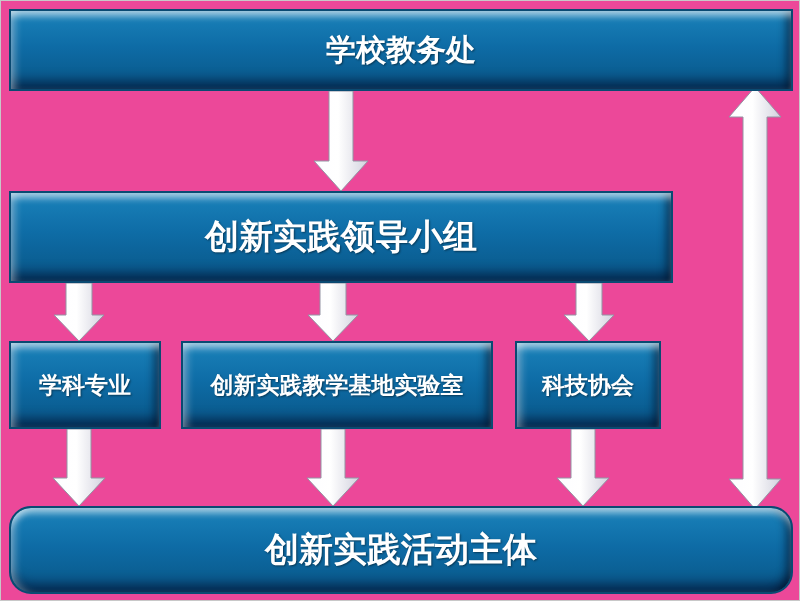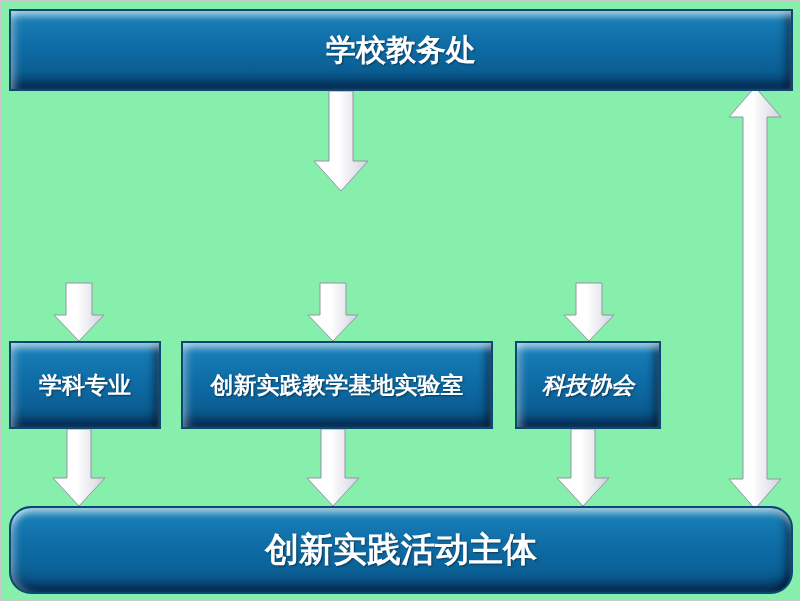--- a/index.html
+++ b/index.html
@@ -5,21 +5,21 @@
   html, body {
     margin: 0;
     padding: 0;
     background: #ffffff;
     font-family: "Liberation Sans", "DejaVu Sans", sans-serif;
   }
   .canvas {
     position: relative;
     width: 800px;
     height: 601px;
-    background: #86efac;
+    background: #ec4899;
     border: 1px solid #c8c8c8;
     box-sizing: border-box;
     overflow: hidden;
   }
   .arrows {
     position: absolute;
     left: 0; top: 0;
     width: 800px; height: 601px;
   }
   .node {
@@ -37,21 +37,21 @@
       inset 0 8px 7px -3px rgba(255,255,255,0.60),
       inset 8px 0 7px -3px rgba(255,255,255,0.30),
       inset -10px 0 9px -5px rgba(0,10,30,0.55),
       inset 0 -14px 12px -6px rgba(0,10,40,0.60);
     text-shadow: 1px 1px 2px rgba(0,0,0,0.45);
   }
   .node-top        { left: 8px;   top: 8px;   width: 784px; height: 82px; font-size: 30px; }
   .node-leadership { left: 8px;   top: 190px; width: 664px; height: 92px; font-size: 34px; }
   .node-discipline { left: 8px;   top: 340px; width: 152px; height: 88px; font-size: 23px; }
   .node-lab        { left: 180px; top: 340px; width: 312px; height: 88px; font-size: 23px; }
-  .node-assoc      { left: 514px; top: 340px; width: 146px; height: 88px; font-size: 23px; font-style: italic; }
+  .node-assoc      { left: 514px; top: 340px; width: 146px; height: 88px; font-size: 23px; }
   .node-bottom     { left: 8px;   top: 505px; width: 784px; height: 88px; font-size: 34px; border-radius: 22px; }
 </style>
 </head>
 <body>
 
 <div class="canvas">
 
   <svg class="arrows" viewBox="0 0 800 601" xmlns="http://www.w3.org/2000/svg">
     <defs>
       <linearGradient id="arrowGrad" x1="0" y1="0" x2="1" y2="0">
@@ -75,20 +75,23 @@
 
     <polygon points="570,428 594,428 594,477 608,477 582,505 556,477 570,477" fill="url(#arrowGrad)" stroke="#9494a4" stroke-width="1"></polygon>
 
     <polygon points="754,86 780,116 766,116 766,478 780,478 754,508 728,478 742,478 742,116 728,116" fill="url(#arrowGrad)" stroke="#9494a4" stroke-width="1"></polygon>
   </svg>
 
   <div class="node node-top">
     <span>学校教务处</span>
   </div>
 
+  <div class="node node-leadership">
+    <span>创新实践领导小组</span>
+  </div>
 
   <div class="node node-discipline">
     <span>学科专业</span>
   </div>
 
   <div class="node node-lab">
     <span>创新实践教学基地实验室</span>
   </div>
 
   <div class="node node-assoc">

